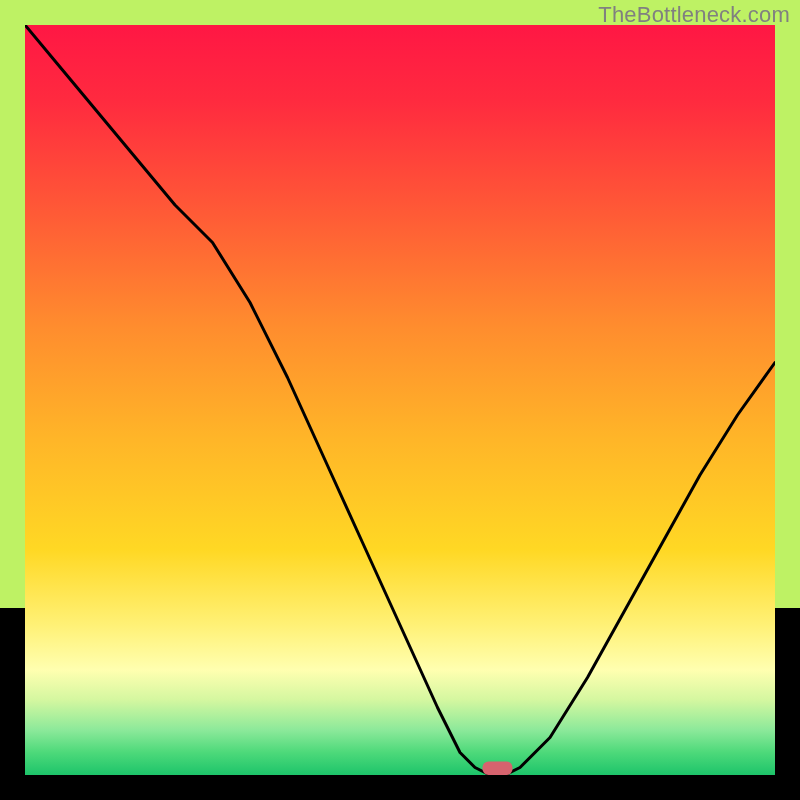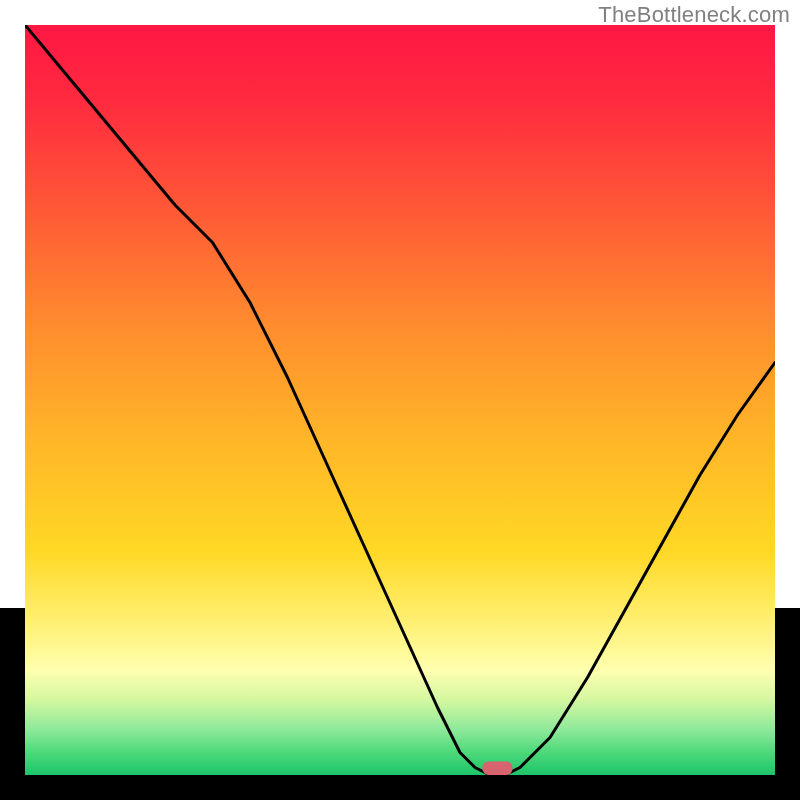--- a/index.html
+++ b/index.html
@@ -7,21 +7,21 @@
     padding: 0;
     width: 800px;
     height: 800px;
     background: #000;
     position: relative;
     font-family: Arial, sans-serif;
   }
   .outer {
     width: 800px;
     height: 608px;
-    background: #ffffff;
+    background: #bef264;
     position: relative;
   }
   .watermark {
     position: absolute;
     top: 2px;
     right: 10px;
     color: #808080;
     font-size: 22px;
     letter-spacing: 0.2px;
     z-index: 10;

